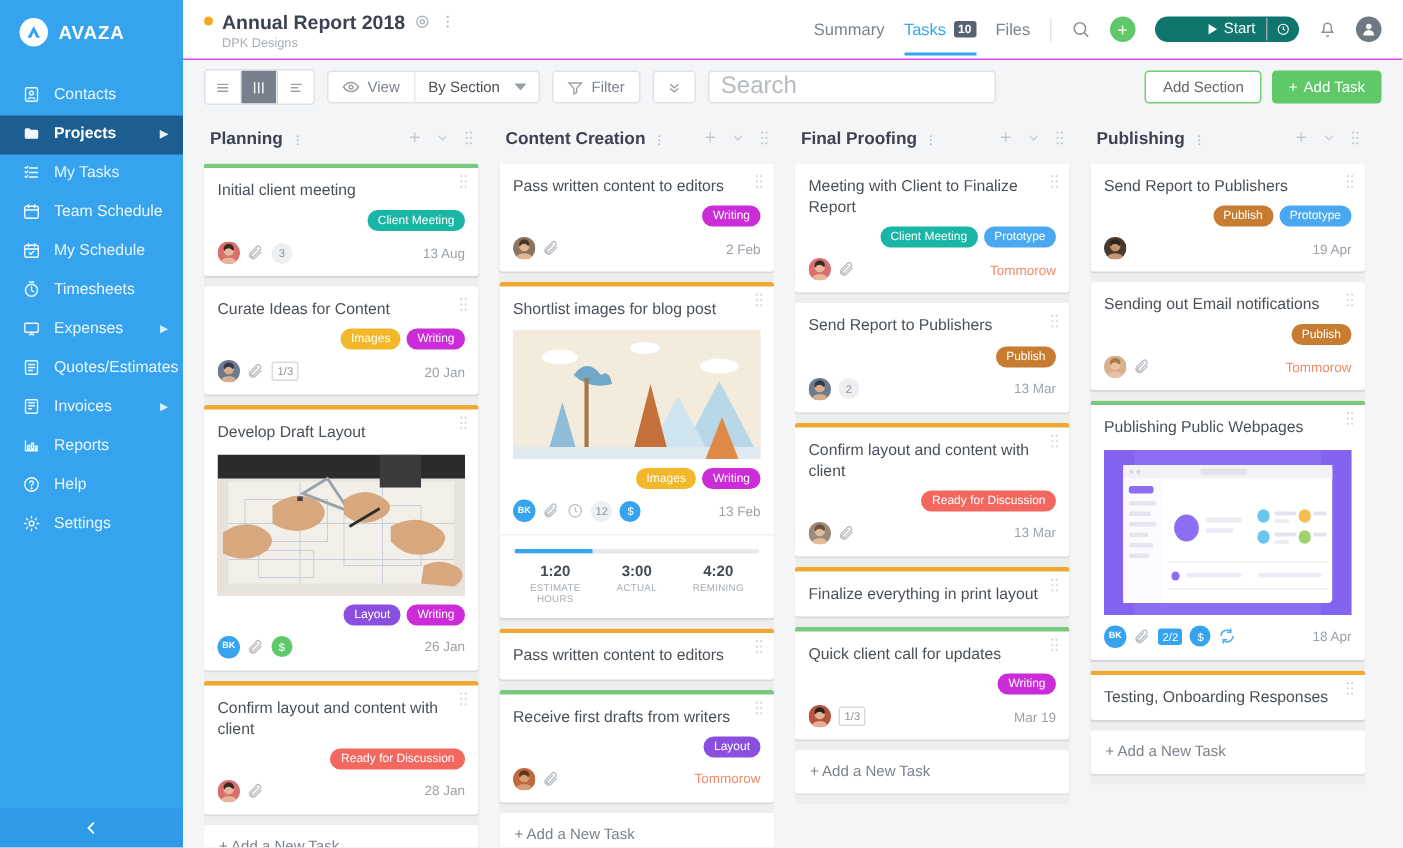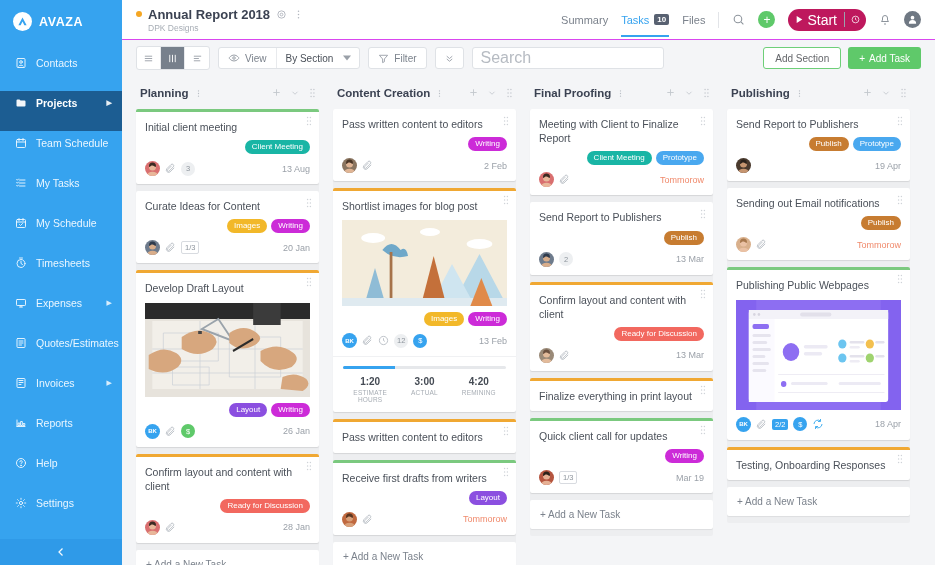--- a/index.html
+++ b/index.html
@@ -19,21 +19,21 @@
   .brand { display: flex; align-items: center; gap: 7px; padding: 12px 0 14px 13px; }
   .brand-logo {
     width: 19px; height: 19px; border-radius: 50%; background: #fff;
     display: flex; align-items: center; justify-content: center;
     color: #36a3ef; font-size: 11px; font-weight: bold;
   }
   .brand-name { font-size: 12.5px; font-weight: bold; letter-spacing: .6px; }
   .nav { margin-top: 6px; }
   .nav-item {
     display: flex; align-items: center; gap: 9px;
-    padding: 6px 10px 22px 15px; font-size: 10.5px;
+    padding: 6px 10px 8px 15px; font-size: 10.5px;
     color: #eaf6ff; cursor: pointer; position: relative;
   }
   .nav-item.active { background: #1c5d92; color: #fff; font-weight: bold; }
   .nav-ico { width: 12px; height: 12px; flex: 0 0 12px; opacity: .95; display:block; }
   .nav-label { white-space: nowrap; }
   .nav-arrow { margin-left: auto; font-size: 7px; opacity: .9; }
   .sb-collapse {
     position: absolute; bottom: 0; left: 0; right: 0; height: 26px;
     background: #2f9ae8; display: flex; align-items: center; justify-content: center;
     font-size: 10px; cursor: pointer;
@@ -64,22 +64,22 @@
     background: #586171; color: #fff; font-size: 8px; font-weight: bold;
     border-radius: 2px; padding: 1px 3px; line-height: 1.2;
   }
   .vdiv { width: 1px; height: 16px; background: #e2e4e8; }
   .circ-add {
     width: 17px; height: 17px; border-radius: 50%; background: #5fc96a;
     color: #fff; display: flex; align-items: center; justify-content: center;
     font-size: 12px; cursor: pointer; line-height: 1;
   }
   .start-btn {
-    display: flex; align-items: center; background: #be185d; color: #fff;
-    border-radius: 11px; font-size: 14px; overflow: hidden; cursor: pointer;
+    display: flex; align-items: center; background: #0f766e; color: #fff;
+    border-radius: 11px; font-size: 10px; overflow: hidden; cursor: pointer; padding-left: 27px;
   }
   .start-btn .lbl { padding: 3px 7px 3px 8px; display: flex; align-items: center; gap: 4px; }
   .start-btn .sep { border-left: 1px solid #9aa2ad; padding: 3px 6px; display:flex; align-items:center;}
   .avatar-top {
     width: 17px; height: 17px; border-radius: 50%; background: #6f7883;
     display: flex; align-items: center; justify-content: center; cursor: pointer;
   }
 
   
   .toolbar {
@@ -223,33 +223,33 @@
         </div>
         <div class="nav-item active">
           <svg class="nav-ico" viewBox="0 0 24 24" fill="none" stroke="#fff" stroke-width="1.8" stroke-linecap="round" stroke-linejoin="round">
             <path d="M3 7a2 2 0 0 1 2-2h4l2 2h8a2 2 0 0 1 2 2v8a2 2 0 0 1-2 2H5a2 2 0 0 1-2-2z" fill="#fff" stroke="none"></path>
           </svg>
           <span class="nav-label">Projects</span>
           <span class="nav-arrow">▶</span>
         </div>
         <div class="nav-item">
           <svg class="nav-ico" viewBox="0 0 24 24" fill="none" stroke="#fff" stroke-width="1.8" stroke-linecap="round" stroke-linejoin="round">
-            <rect x="3" y="5" width="18" height="16" rx="2"></rect>
-            <path d="M3 10h18M8 3v4M16 3v4"></path>
-          </svg>
-          <span class="nav-label">Team Schedule</span>
-        </div>
-        <div class="nav-item">
-          <svg class="nav-ico" viewBox="0 0 24 24" fill="none" stroke="#fff" stroke-width="1.8" stroke-linecap="round" stroke-linejoin="round">
             <path d="M9 6h11M9 12h11M9 18h11"></path>
             <path d="M3.5 5l1.3 1.5L7 4"></path>
             <path d="M3.5 11l1.3 1.5L7 10"></path>
             <path d="M3.5 17l1.3 1.5L7 16"></path>
           </svg>
           <span class="nav-label">My Tasks</span>
+        </div>
+        <div class="nav-item">
+          <svg class="nav-ico" viewBox="0 0 24 24" fill="none" stroke="#fff" stroke-width="1.8" stroke-linecap="round" stroke-linejoin="round">
+            <rect x="3" y="5" width="18" height="16" rx="2"></rect>
+            <path d="M3 10h18M8 3v4M16 3v4"></path>
+          </svg>
+          <span class="nav-label">Team Schedule</span>
         </div>
         <div class="nav-item">
           <svg class="nav-ico" viewBox="0 0 24 24" fill="none" stroke="#fff" stroke-width="1.8" stroke-linecap="round" stroke-linejoin="round">
             <rect x="3" y="5" width="18" height="16" rx="2"></rect>
             <path d="M3 10h18M8 3v4M16 3v4M9 15l2 2 4-4"></path>
           </svg>
           <span class="nav-label">My Schedule</span>
         </div>
         <div class="nav-item">
           <svg class="nav-ico" viewBox="0 0 24 24" fill="none" stroke="#fff" stroke-width="1.8" stroke-linecap="round" stroke-linejoin="round">

